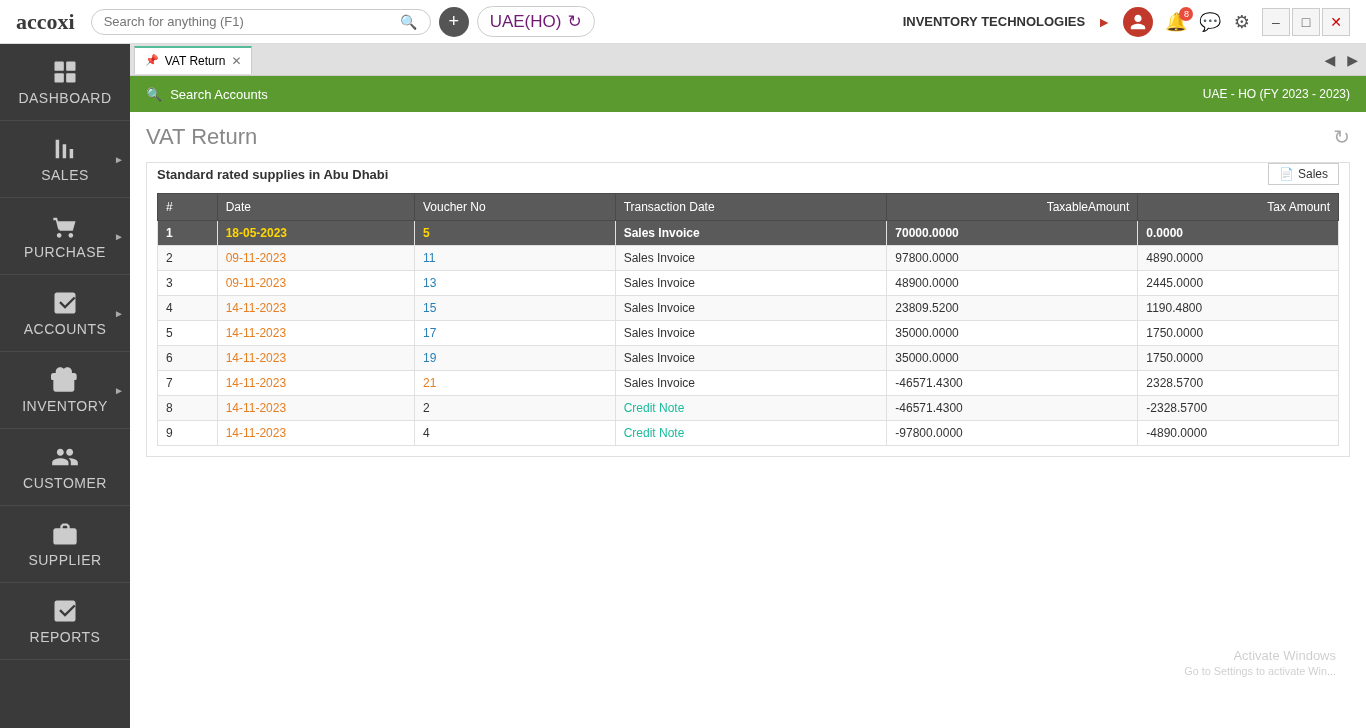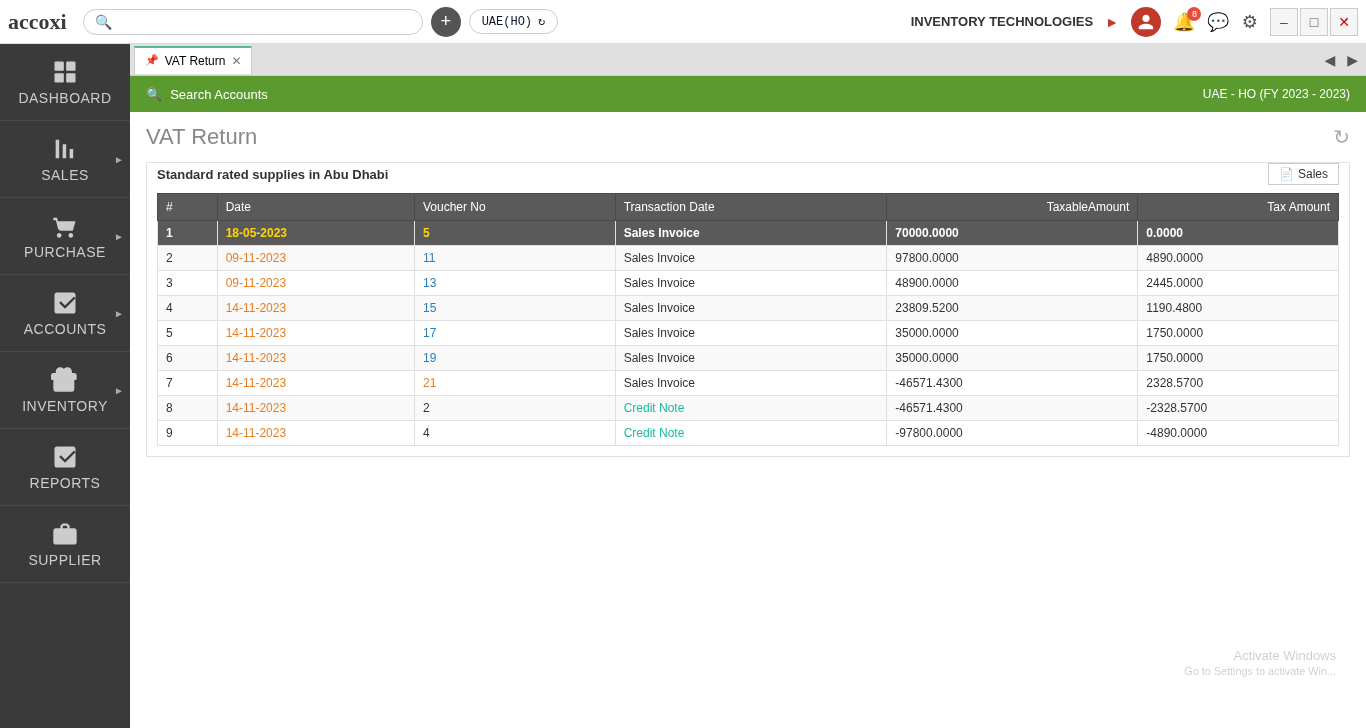--- a/index.html
+++ b/index.html
@@ -1,34 +1,34 @@
 <!DOCTYPE html>
 <html><head>
   <meta charset="utf-8">
   <style>
     * { margin: 0; padding: 0; box-sizing: border-box; }
     body { font-family: Arial, sans-serif; font-size: 13px; background: #f0f0f0; width: 1366px; height: 728px; overflow: hidden; }
 
     
     .topbar {
-      display: flex; align-items: center; background: #fff; height: 44px; border-bottom: 1px solid #ddd; padding: 0 8px; gap: 8px;
+      display: flex; align-items: center; background: #fff; height: 44px; border-bottom: 1px solid #ddd; padding: 0 16px; gap: 8px;
     }
     .logo { font-size: 22px; font-weight: bold; color: #3a3a3a; font-family: 'Georgia', serif; margin-right: 8px; }
     .search-bar {
       display: flex; align-items: center; border: 1px solid #ccc; border-radius: 20px; padding: 4px 12px; width: 340px; background: #fff;
     }
     .search-bar input { border: none; outline: none; flex: 1; font-size: 13px; color: #555; background: transparent; }
     .search-icon { color: #777; font-size: 14px; cursor: pointer; }
     .add-btn {
       width: 30px; height: 30px; border-radius: 50%; background: #555; color: #fff; display: flex; align-items: center; justify-content: center; font-size: 18px; cursor: pointer; border: none;
     }
     .branch-selector {
       display: flex; align-items: center; border: 1px solid #ccc; border-radius: 20px; padding: 4px 12px; gap: 6px; cursor: pointer;
     }
-    .branch-selector span { font-size: 12px; color: #0f172a; font-family: Liberation Mono, monospace; }
+    .branch-selector span { font-size: 17px; color: #701a75; }
     .topbar-right { margin-left: auto; display: flex; align-items: center; gap: 12px; }
     .company-name { font-size: 13px; color: #333; font-weight: bold; }
     .topbar-icons { display: flex; gap: 12px; }
     .topbar-icon { font-size: 18px; color: #555; cursor: pointer; position: relative; }
     .badge {
       position: absolute; top: -4px; right: -6px; background: #e74c3c; color: #fff; border-radius: 50%; width: 14px; height: 14px; font-size: 9px; display: flex; align-items: center; justify-content: center;
     }
     .avatar { width: 30px; height: 30px; border-radius: 50%; background: #c0392b; display: flex; align-items: center; justify-content: center; }
     .avatar svg { width: 18px; height: 18px; fill: #fff; }
     .win-controls { display: flex; gap: 2px; }
@@ -94,20 +94,21 @@
     .windows-watermark {
       position: absolute; bottom: 50px; right: 30px; font-size: 13px; color: rgba(0,0,0,0.2); pointer-events: none; text-align: right;
     }
   </style>
 </head>
 <body>
 
 <div class="topbar">
   <span class="logo">accoxi</span>
   <div class="search-bar">
+    <input type="text" placeholder="Search for anything (F1)" style="">
     <span class="search-icon">🔍</span>
   </div>
   <button class="add-btn">+</button>
   <div class="branch-selector">
     <span>UAE(HO)</span>
     <span>↻</span>
   </div>
   <div class="topbar-right">
     <span class="company-name">INVENTORY TECHNOLOGIES</span>
     <span style="color:#c0392b; font-size:14px;">►</span>
@@ -171,33 +172,39 @@
     </div>
 
     <div class="sidebar-item">
       <svg viewBox="0 0 24 24">
           <path d="M20 6h-2.2c.1-.3.2-.7.2-1 0-2.2-1.8-4-4-4-1.2 0-2.2.5-3 1.3C10.2 1.5 9.2 1 8 1 5.8 1 4 2.8 4 5c0 .3.1.7.2 1H2c-1.1 0-2 .9-2 2v3c0 .6.4 1 1 1h1v8c0 1.1.9 2 2 2h14c1.1 0 2-.9 2-2v-8h1c.6 0 1-.4 1-1V8c0-1.1-.9-2-2-2z"></path>
         </svg>
       <span class="label">INVENTORY</span>
       <span class="sidebar-arrow">►</span>
     </div>
 
+    <div class="sidebar-item">
+      <svg viewBox="0 0 24 24">
+          <path d="M16 11c1.66 0 2.99-1.34 2.99-3S17.66 5 16 5c-1.66 0-3 1.34-3 3s1.34 3 3 3zm-8 0c1.66 0 2.99-1.34 2.99-3S9.66 5 8 5C6.34 5 5 6.34 5 8s1.34 3 3 3zm0 2c-2.33 0-7 1.17-7 3.5V19h14v-2.5c0-2.33-4.67-3.5-7-3.5zm8 0c-.29 0-.62.02-.97.05 1.16.84 1.97 1.97 1.97 3.45V19h6v-2.5c0-2.33-4.67-3.5-7-3.5z"></path>
+        </svg>
+      <span class="label">CUSTOMER</span>
+    </div>
+
+    <div class="sidebar-item">
+      <svg viewBox="0 0 24 24">
+          <path d="M20 7h-4V5l-2-2h-4L8 5v2H4c-1.1 0-2 .9-2 2v10c0 1.1.9 2 2 2h16c1.1 0 2-.9 2-2V9c0-1.1-.9-2-2-2zm-8 0H10V5.8l.8-.8h2.4l.8.8V7z"></path>
+        </svg>
+      <span class="label">SUPPLIER</span>
+    </div>
 
     <div class="sidebar-item">
       <svg viewBox="0 0 24 24">
           <path d="M19 3H5c-1.1 0-2 .9-2 2v14c0 1.1.9 2 2 2h14c1.1 0 2-.9 2-2V5c0-1.1-.9-2-2-2zm-7 14l-5-5 1.4-1.4L12 14.2l7.6-7.6L21 8l-9 9z"></path>
         </svg>
       <span class="label">REPORTS</span>
-    </div>
-
-    <div class="sidebar-item">
-      <svg viewBox="0 0 24 24">
-          <path d="M20 7h-4V5l-2-2h-4L8 5v2H4c-1.1 0-2 .9-2 2v10c0 1.1.9 2 2 2h16c1.1 0 2-.9 2-2V9c0-1.1-.9-2-2-2zm-8 0H10V5.8l.8-.8h2.4l.8.8V7z"></path>
-        </svg>
-      <span class="label">SUPPLIER</span>
     </div>
 
   </div>
 
   <div class="main">
 
     <div class="tab-bar">
       <div class="tab active">
         <span style="font-size:11px; color:#999;">📌</span>
         <span>VAT Return</span>

